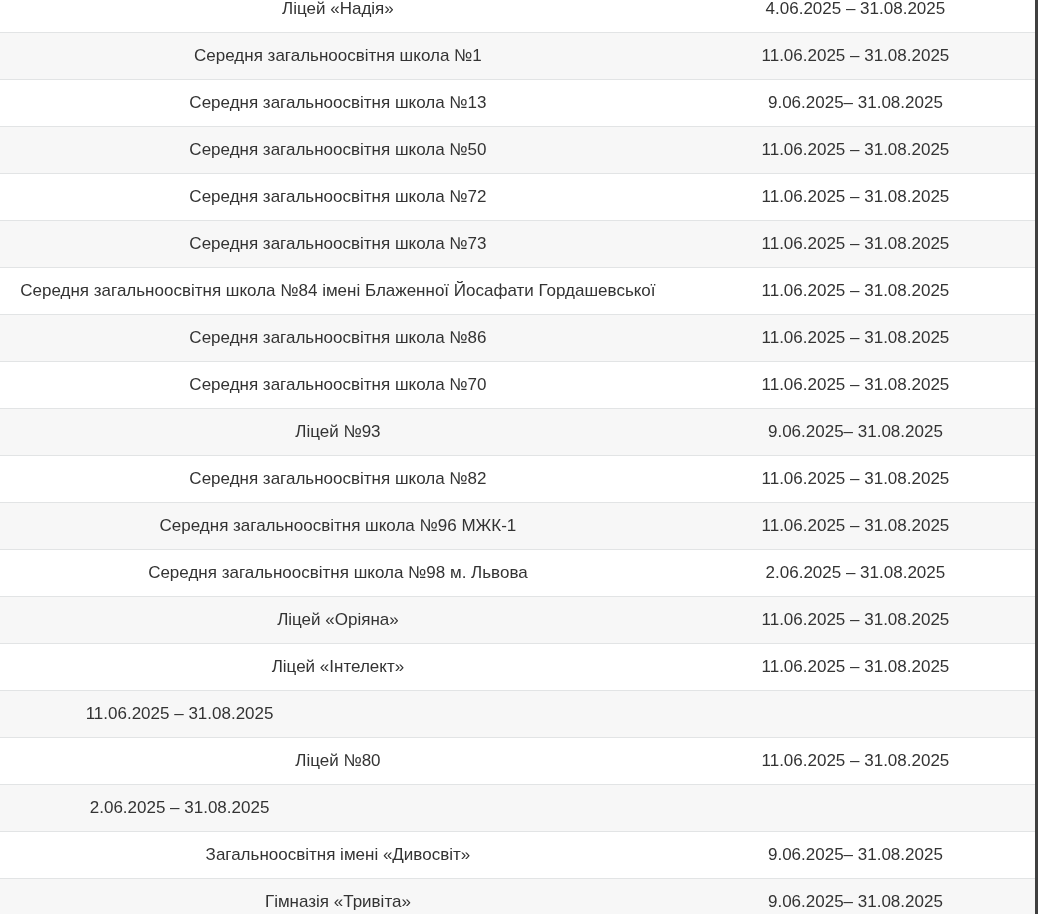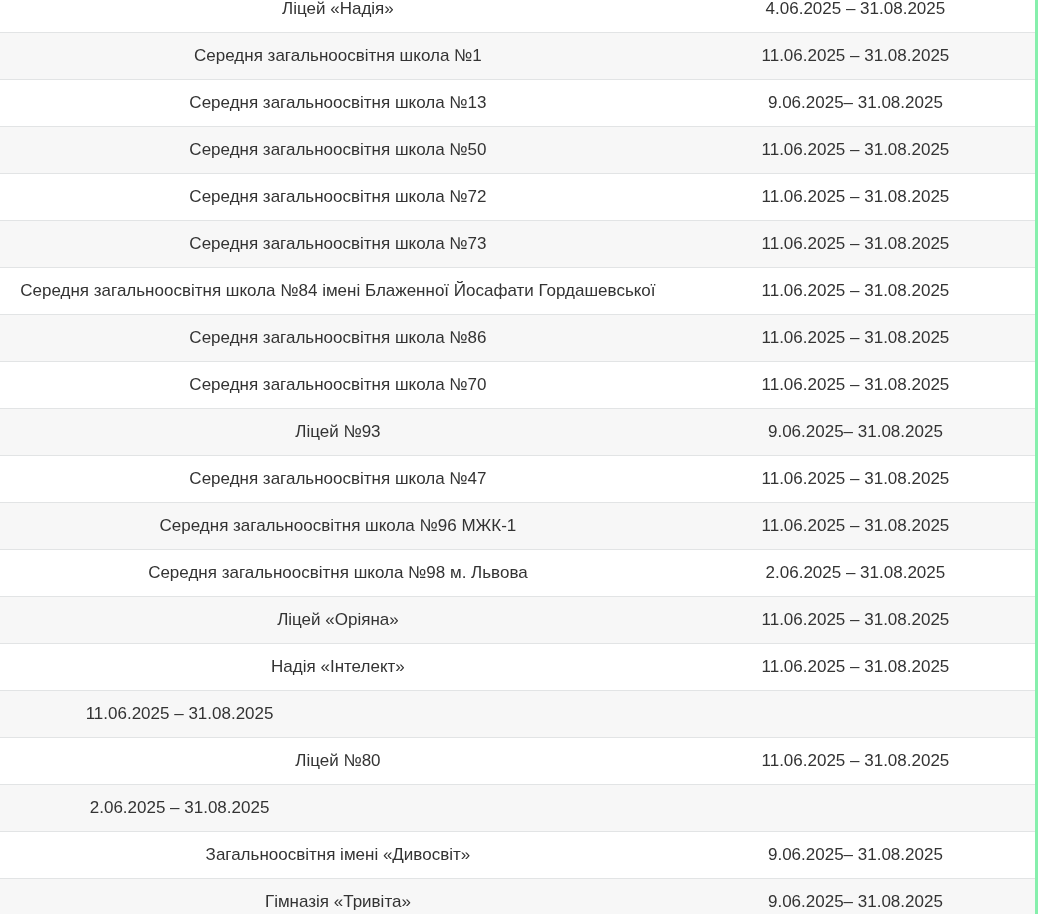--- a/index.html
+++ b/index.html
@@ -5,21 +5,21 @@
   html, body {
     margin: 0;
     padding: 0;
     background: #ffffff;
   }
   .viewport {
     position: relative;
     width: 1038px;
     height: 914px;
     overflow: hidden;
-    background: #86efac;
+    background: #404040;
     font-family: "Liberation Sans", "DejaVu Sans", sans-serif;
   }
   .table {
     width: 1035px;           
     margin-top: -14px;       
   }
   .row {
     display: flex;
     align-items: center;
     height: 47px;
@@ -96,41 +96,41 @@
     <div class="cell name">Середня загальноосвітня школа №70</div>
     <div class="cell dates">11.06.2025 – 31.08.2025</div>
   </div>
 
   <div class="row">
     <div class="cell name">Ліцей №93</div>
     <div class="cell dates">9.06.2025– 31.08.2025</div>
   </div>
 
   <div class="row">
-    <div class="cell name">Середня загальноосвітня школа №47</div>
+    <div class="cell name">Середня загальноосвітня школа №82</div>
     <div class="cell dates">11.06.2025 – 31.08.2025</div>
   </div>
 
   <div class="row">
     <div class="cell name">Середня загальноосвітня школа №96 МЖК-1</div>
     <div class="cell dates">11.06.2025 – 31.08.2025</div>
   </div>
 
   <div class="row">
     <div class="cell name">Середня загальноосвітня школа №98 м. Львова</div>
     <div class="cell dates">2.06.2025 – 31.08.2025</div>
   </div>
 
   <div class="row">
     <div class="cell name">Ліцей «Оріяна»</div>
     <div class="cell dates">11.06.2025 – 31.08.2025</div>
   </div>
 
   <div class="row">
-    <div class="cell name">Надія «Інтелект»</div>
+    <div class="cell name">Ліцей «Інтелект»</div>
     <div class="cell dates">11.06.2025 – 31.08.2025</div>
   </div>
 
   <div class="row">
     <div class="cell dates">11.06.2025 – 31.08.2025</div>
   </div>
 
   <div class="row">
     <div class="cell name">Ліцей №80</div>
     <div class="cell dates">11.06.2025 – 31.08.2025</div>

